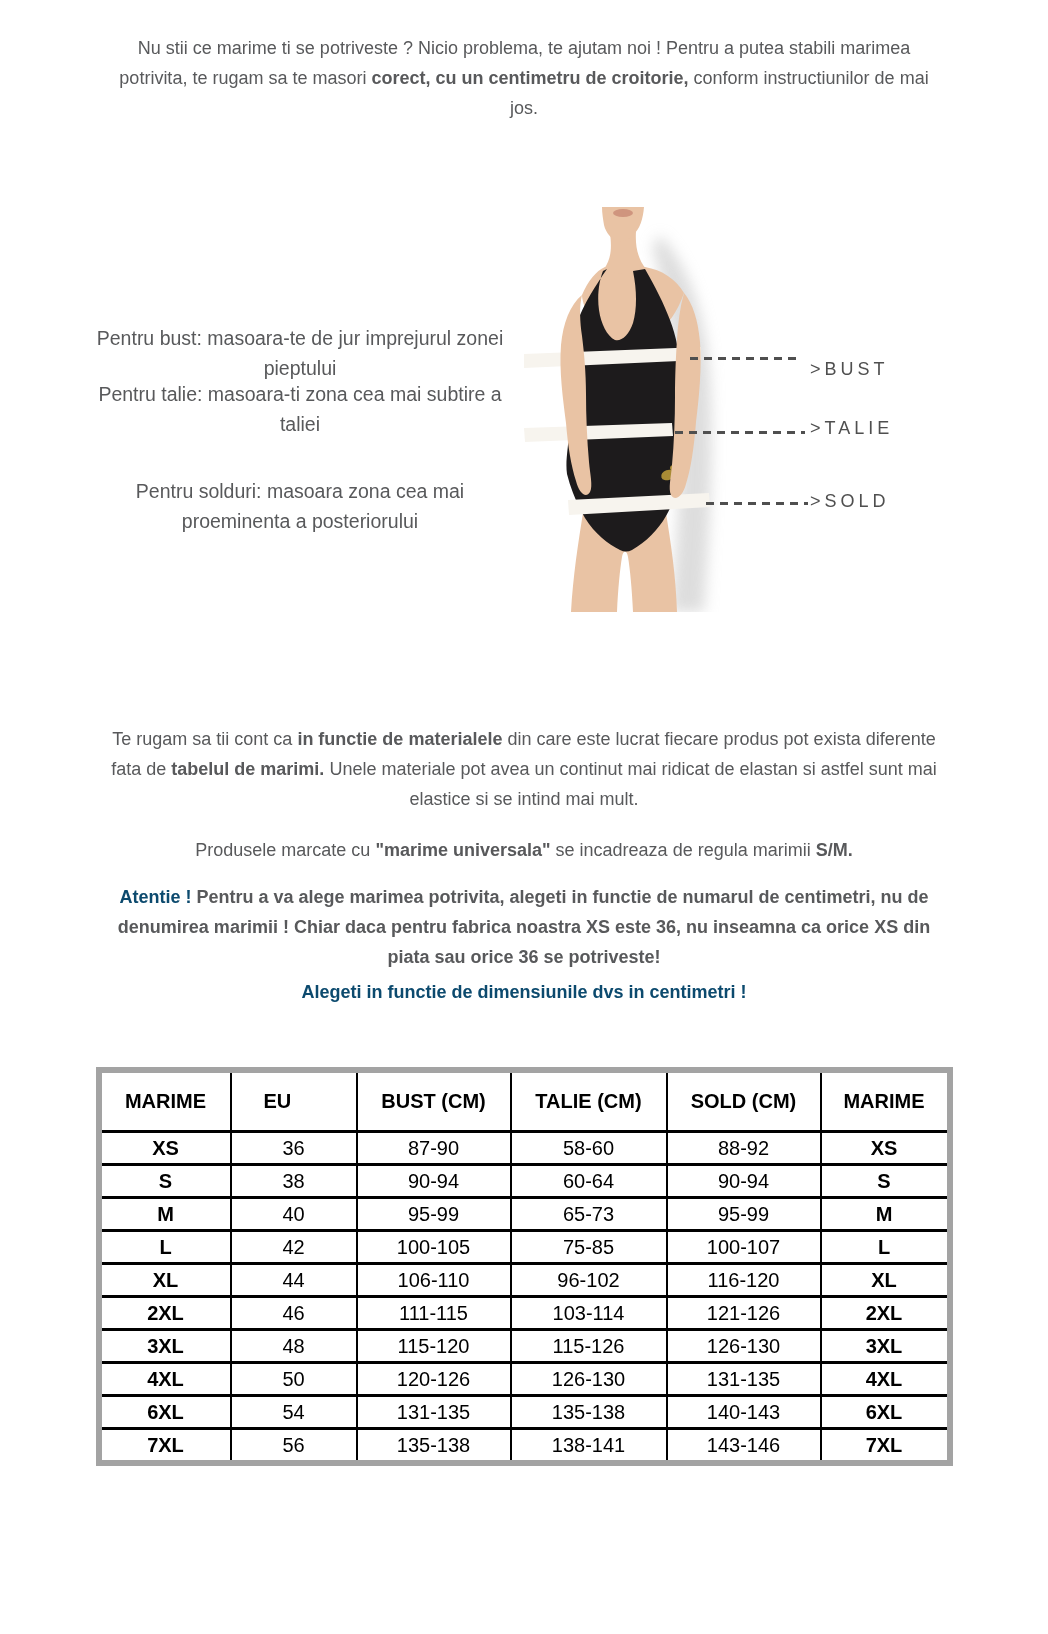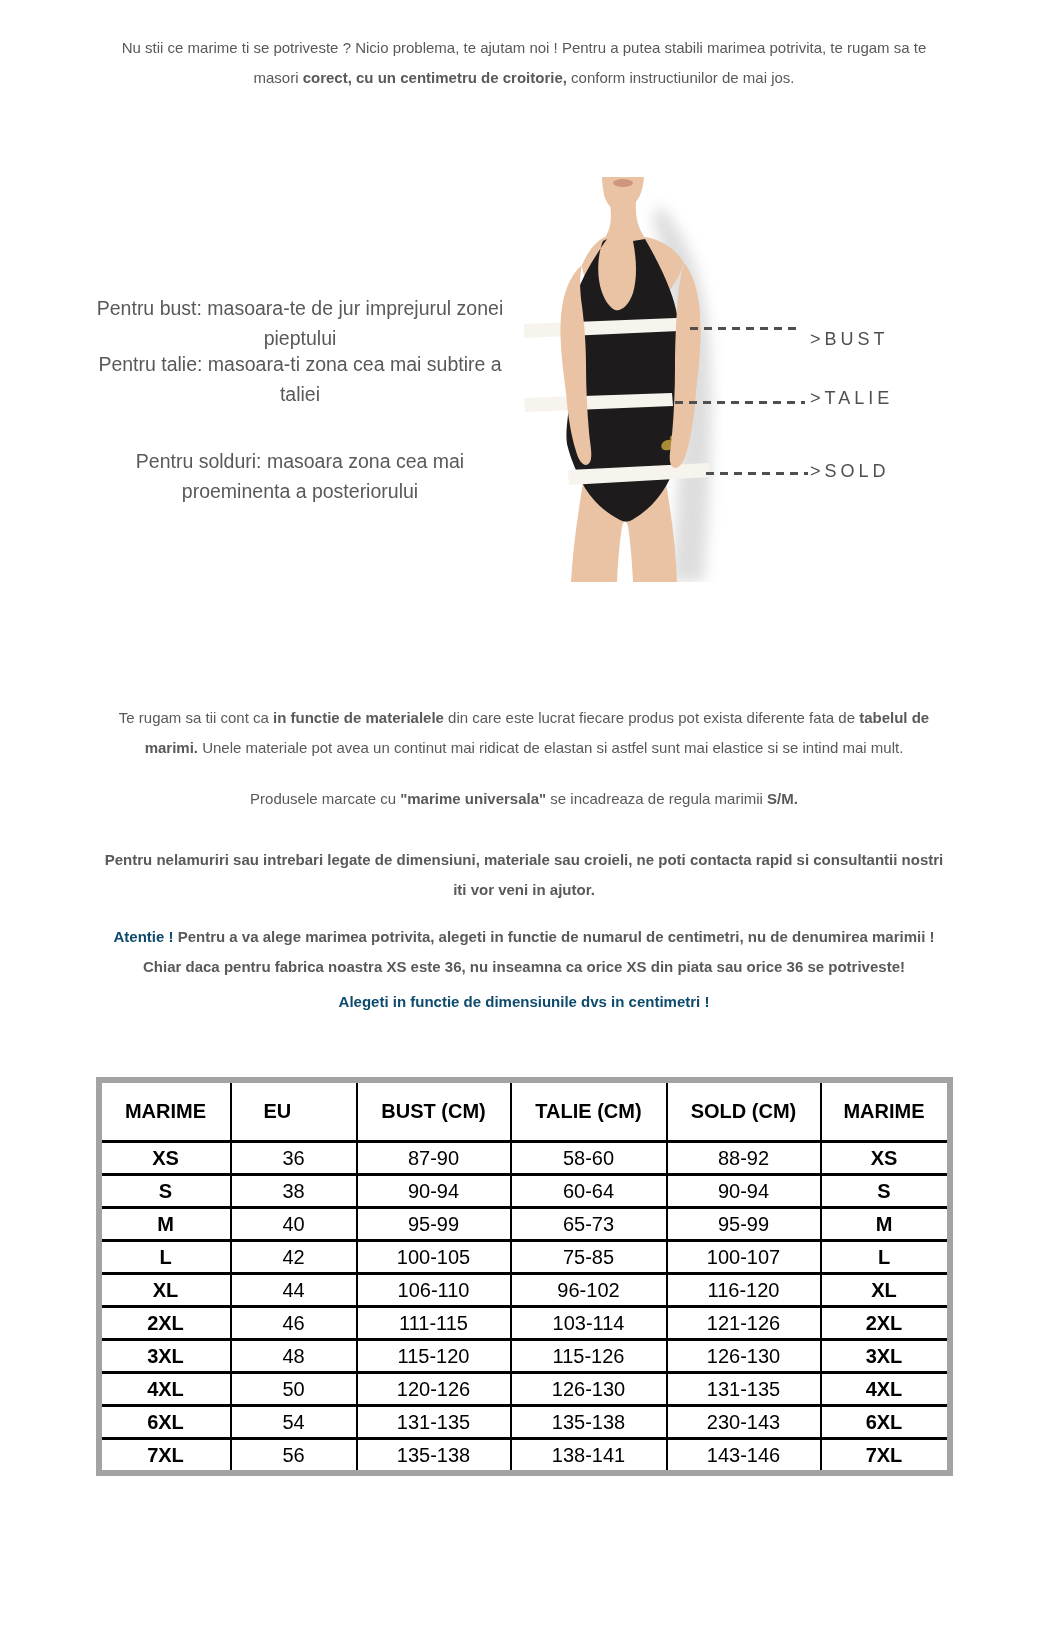--- a/index.html
+++ b/index.html
@@ -1,19 +1,19 @@
 <!DOCTYPE html>
 <html><head>
 <meta charset="utf-8">
 <style>
   html,body{margin:0;padding:0;background:#ffffff;}
   body{font-family:"Liberation Sans","DejaVu Sans",sans-serif;color:#58595b;}
   .page{width:1048px;position:relative;overflow:hidden;padding-bottom:38px;background:#fff;}
 
-  .txt{ text-align:center; font-size:15px; line-height:30px; }
+  .txt{ text-align:center; font-size:18px; line-height:30px; }
   .b{ font-weight:bold; }
   .red{ color:#0c4a6e; }
 
   .intro{ width:820px; margin:33px auto 0; }
 
   
   .figure-section{ position:relative; height:590px;padding-left:48px; }
   .inst{ position:absolute; left:95px; width:410px; text-align:center; font-size:19.5px; line-height:30px; }
   .inst-bust{ top:200px; }
   .inst-talie{ top:256px; }
@@ -23,21 +23,21 @@
     background:repeating-linear-gradient(to right,#4f4f4f 0 8px,transparent 8px 14px); }
   .dash-bust{ left:690px; top:234px; width:112px; }
   .dash-talie{ left:675px; top:308px; width:130px; }
   .dash-sold{ left:706px; top:379px; width:102px; }
   .measure-label{ position:absolute; left:810px; font-size:18px; letter-spacing:4px;
     color:#4f4f4f; white-space:nowrap; }
   .lab-bust{ top:223px;margin-top:13px; }
   .lab-talie{ top:295px; }
   .lab-sold{ top:368px; }
 
-  .materials{ width:850px; margin:20px auto 0; }
+  .materials{ width:850px; margin:11px auto 0; }
   .universal{ width:700px; margin:21px auto 0; }
   .contact{ width:840px; margin:31px auto 0; }
   .warning{ width:850px; margin:17px auto 0; }
   .warning2{ width:850px; margin:5px auto 0; }
 
   
   table.size-table{ border-collapse:collapse; table-layout:fixed; width:851px;
     margin:60px auto 0; border:6px solid #a3a3a3; color:#000; }
   .size-table th,.size-table td{ border:2px solid #000; border-top-width:3px; border-bottom-width:3px;
     text-align:center; font-size:20px; overflow:hidden; white-space:nowrap; }
@@ -98,21 +98,20 @@
 
     <div class="measure-label lab-bust">&gt;BUST</div>
     <div class="measure-label lab-talie">&gt;TALIE</div>
     <div class="measure-label lab-sold">&gt;SOLD</div>
   </div>
 
   <div class="txt materials"><span>Te rugam sa tii cont ca </span><span class="b">in functie de materialele</span><span> din care este lucrat fiecare produs pot exista diferente fata de </span><span class="b">tabelul de marimi.</span><span> Unele materiale pot avea un continut mai ridicat de elastan si astfel sunt mai elastice si se intind mai mult.</span></div>
 
   <div class="txt universal"><span>Produsele marcate cu </span><span class="b">"marime universala"</span><span> se incadreaza de regula marimii </span><span class="b">S/M.</span></div>
 
-  <div class="txt b contact">Pentru nelamuriri sau intrebari legate de dimensiuni, materiale sau croieli, ne poti contacta rapid si consultantii nostri iti vor veni in ajutor.</div>
 
   <div class="txt b warning"><span class="red b">Atentie !</span><span> Pentru a va alege marimea potrivita, alegeti in functie de numarul de centimetri, nu de denumirea marimii ! Chiar daca pentru fabrica noastra XS este 36, nu inseamna ca orice XS din piata sau orice 36 se potriveste!</span></div>
 
   <div class="txt b red warning2">Alegeti in functie de dimensiunile dvs in centimetri !</div>
 
   <table class="size-table">
     <colgroup>
       <col style="width:132px">
         <col style="width:126px">
         <col style="width:154px">
@@ -193,21 +192,21 @@
           <td>120-126</td>
           <td>126-130</td>
           <td>131-135</td>
           <td class="size-col">4XL</td>
         </tr>
         <tr>
           <td class="size-col">6XL</td>
           <td>54</td>
           <td>131-135</td>
           <td>135-138</td>
-          <td>230-143</td>
+          <td>140-143</td>
           <td class="size-col">6XL</td>
         </tr>
         <tr>
           <td class="size-col">7XL</td>
           <td>56</td>
           <td>135-138</td>
           <td>138-141</td>
           <td>143-146</td>
           <td class="size-col">7XL</td>
         </tr>

